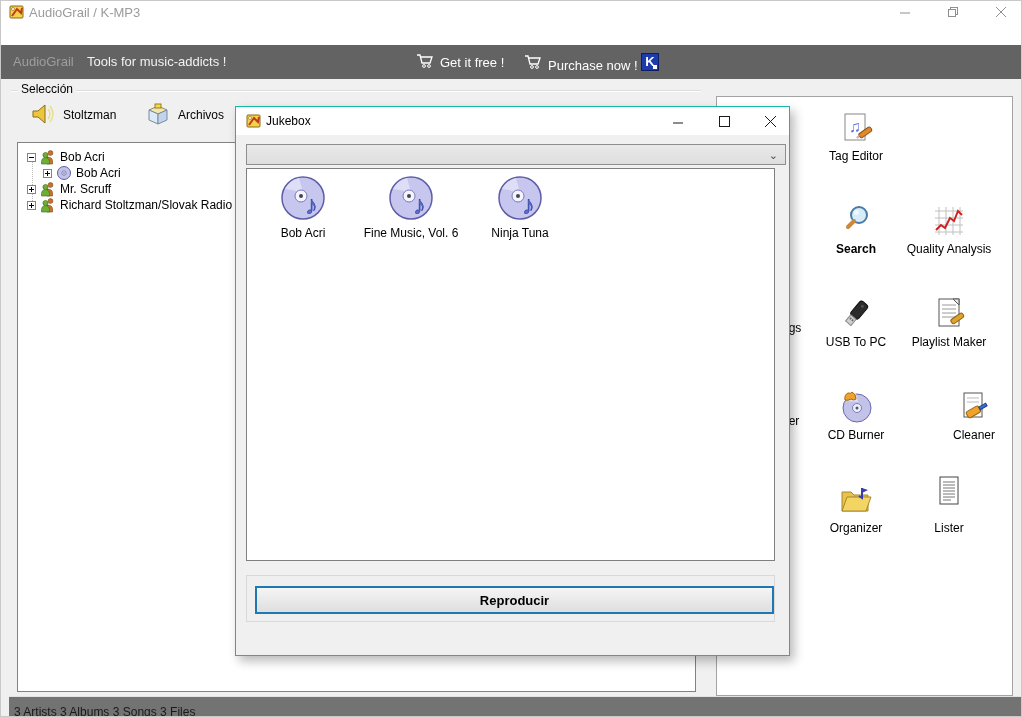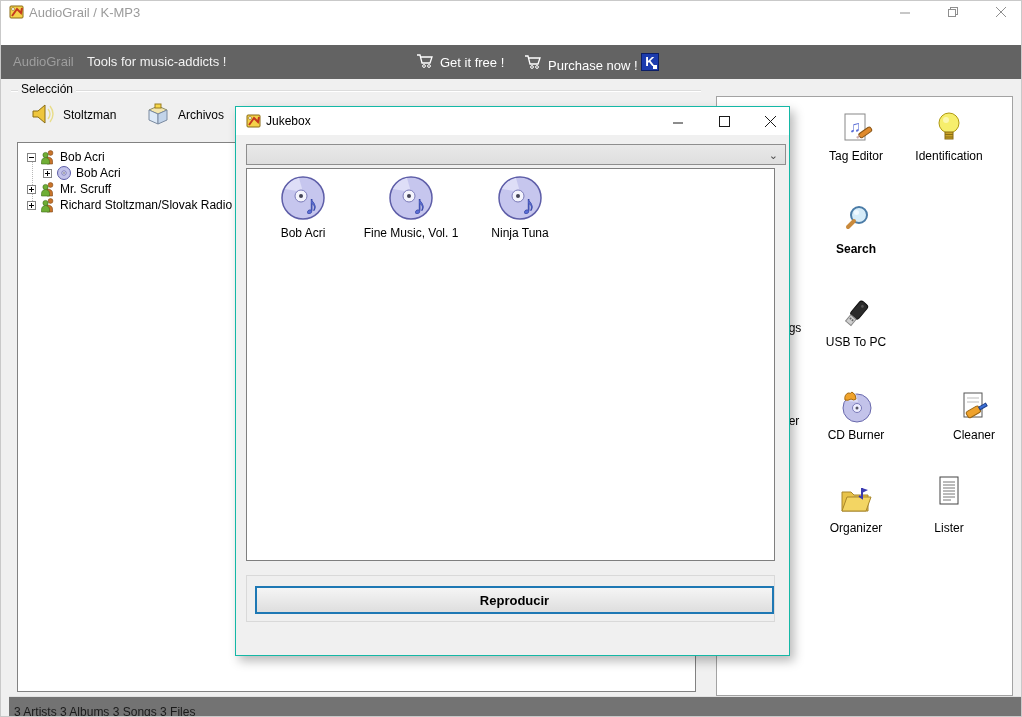--- a/index.html
+++ b/index.html
@@ -199,57 +199,79 @@
     <span class="ticon">
         <svg width="36" height="36" viewBox="0 0 36 36">
           <rect x="7" y="4" width="20" height="26" fill="#fff" stroke="#888"></rect>
           <text x="11" y="22" font-size="16" fill="#5b6ed6">♫</text>
           <rect x="20" y="20" width="14" height="5" rx="2" transform="rotate(-35 27 22)" fill="#e08a2c" stroke="#8a5514"></rect>
           <polygon points="18,27 22,25 20,29" fill="#caa"></polygon>
         </svg>
       </span>
     <span class="tlabel">Tag Editor</span>
   </div>
-  <div class="tool" style="left:901px; top:100px;">
-    <span class="ticon">
-        <svg width="34" height="36" viewBox="0 0 34 36">
-          <circle cx="17" cy="13" r="10" fill="#f6ee6c" stroke="#b09a10"></circle>
-          <circle cx="14" cy="10" r="3" fill="#fbf7b0"></circle>
-          <rect x="13" y="22" width="8" height="7" fill="#c9a227" stroke="#8a6d14"></rect>
-          <line x1="13" y1="24.5" x2="21" y2="24.5" stroke="#8a6d14"></line>
-          <line x1="13" y1="27" x2="21" y2="27" stroke="#8a6d14"></line>
-        </svg>
-      </span>
-    <span class="tlabel">Identification</span>
-  </div>
 
   <div class="tool" style="left:808px; top:193px;font-weight:bold;">
     <span class="ticon">
         <svg width="36" height="36" viewBox="0 0 36 36">
           <circle cx="21" cy="12" r="8" fill="#d6ecf9" stroke="#4a7ba6" stroke-width="2"></circle>
           <circle cx="18.5" cy="9.5" r="2.5" fill="#f0f9ff"></circle>
           <line x1="10" y1="24" x2="16" y2="18" stroke="#c98a3d" stroke-width="4" stroke-linecap="round"></line>
         </svg>
       </span>
     <span class="tlabel">Search</span>
+  </div>
+  <div class="tool" style="left:901px; top:193px;">
+    <span class="ticon">
+        <svg width="36" height="36" viewBox="0 0 36 36">
+          <g stroke="#c0c0c0" stroke-width="1">
+            <line x1="4" y1="8" x2="32" y2="8"></line>
+            <line x1="4" y1="15" x2="32" y2="15"></line>
+            <line x1="4" y1="22" x2="32" y2="22"></line>
+            <line x1="4" y1="29" x2="32" y2="29"></line>
+            <line x1="8" y1="4" x2="8" y2="32"></line>
+            <line x1="15" y1="4" x2="15" y2="32"></line>
+            <line x1="22" y1="4" x2="22" y2="32"></line>
+            <line x1="29" y1="4" x2="29" y2="32"></line>
+          </g>
+          <polyline points="5,27 10,22 14,25 19,15 23,18 27,8 31,12" fill="none" stroke="#cc2222" stroke-width="2"></polyline>
+        </svg>
+      </span>
+    <span class="tlabel">Quality Analysis</span>
   </div>
 
   <div class="tool" style="left:808px; top:286px;">
     <span class="ticon">
         <svg width="36" height="36" viewBox="0 0 36 36">
           <g transform="rotate(40 18 18)">
             <rect x="13" y="4" width="10" height="18" rx="3" fill="#2b2b2b" stroke="#111"></rect>
             <rect x="14.5" y="22" width="7" height="8" fill="#cfcfcf" stroke="#888"></rect>
             <rect x="16" y="24" width="1.6" height="2" fill="#666"></rect>
             <rect x="18.6" y="24" width="1.6" height="2" fill="#666"></rect>
             <circle cx="18" cy="8" r="1.4" fill="#555"></circle>
           </g>
         </svg>
       </span>
     <span class="tlabel">USB To PC</span>
+  </div>
+  <div class="tool" style="left:901px; top:286px;">
+    <span class="ticon">
+        <svg width="36" height="36" viewBox="0 0 36 36">
+          <rect x="8" y="3" width="20" height="27" fill="#fff" stroke="#555"></rect>
+          <polygon points="22,3 28,3 28,9" fill="#e8e8e8" stroke="#555"></polygon>
+          <g stroke="#9a9a9a">
+            <line x1="11" y1="9" x2="25" y2="9"></line>
+            <line x1="11" y1="13" x2="25" y2="13"></line>
+            <line x1="11" y1="17" x2="25" y2="17"></line>
+            <line x1="11" y1="21" x2="25" y2="21"></line>
+          </g>
+          <rect x="19" y="20" width="14" height="5" rx="2" transform="rotate(-35 26 22)" fill="#e0a22c" stroke="#8a6514"></rect>
+        </svg>
+      </span>
+    <span class="tlabel">Playlist Maker</span>
   </div>
 
   <div class="tool" style="left:808px; top:379px;">
     <span class="ticon">
         <svg width="36" height="36" viewBox="0 0 36 36">
           <circle cx="19" cy="19" r="14" fill="#c3c3ea" stroke="#6868ac"></circle>
           <path d="M8 12 a14 14 0 0 1 10 -7 l2 8 z" fill="#dedef5"></path>
           <circle cx="19" cy="19" r="4.5" fill="#eef" stroke="#7a7ab8"></circle>
           <circle cx="19" cy="19" r="1.5" fill="#556"></circle>
           <path d="M10 4 q-4 2 -3 7 q3 1 6 -1 q3 2 5 0 q0 -5 -4 -7 q-1 2 -4 1z" fill="#f0a32c" stroke="#a56a10"></path>
@@ -352,21 +374,21 @@
         <span class="alabel">Bob Acri</span>
       </div>
       <div class="album" style="left:110px;">
         <svg width="48" height="48" viewBox="0 0 48 48">
             <circle cx="24" cy="24" r="21" fill="#c6c6ee" stroke="#5e5ea8" stroke-width="1.5"></circle>
             <path d="M6 15 a21 21 0 0 1 14 -11 l4 14 z" fill="#dedef7"></path>
             <circle cx="22" cy="22" r="6" fill="#f4f4fc" stroke="#7a7ab8"></circle>
             <circle cx="22" cy="22" r="2" fill="#445"></circle>
             <text x="26" y="40" font-size="26" fill="#5b6ed6" stroke="#2e3f9e" stroke-width="0.6">♪</text>
           </svg>
-        <span class="alabel">Fine Music, Vol. 1</span>
+        <span class="alabel">Fine Music, Vol. 6</span>
       </div>
       <div class="album" style="left:219px;">
         <svg width="48" height="48" viewBox="0 0 48 48">
             <circle cx="24" cy="24" r="21" fill="#c6c6ee" stroke="#5e5ea8" stroke-width="1.5"></circle>
             <path d="M6 15 a21 21 0 0 1 14 -11 l4 14 z" fill="#dedef7"></path>
             <circle cx="22" cy="22" r="6" fill="#f4f4fc" stroke="#7a7ab8"></circle>
             <circle cx="22" cy="22" r="2" fill="#445"></circle>
             <text x="26" y="40" font-size="26" fill="#5b6ed6" stroke="#2e3f9e" stroke-width="0.6">♪</text>
           </svg>
         <span class="alabel">Ninja Tuna</span>

